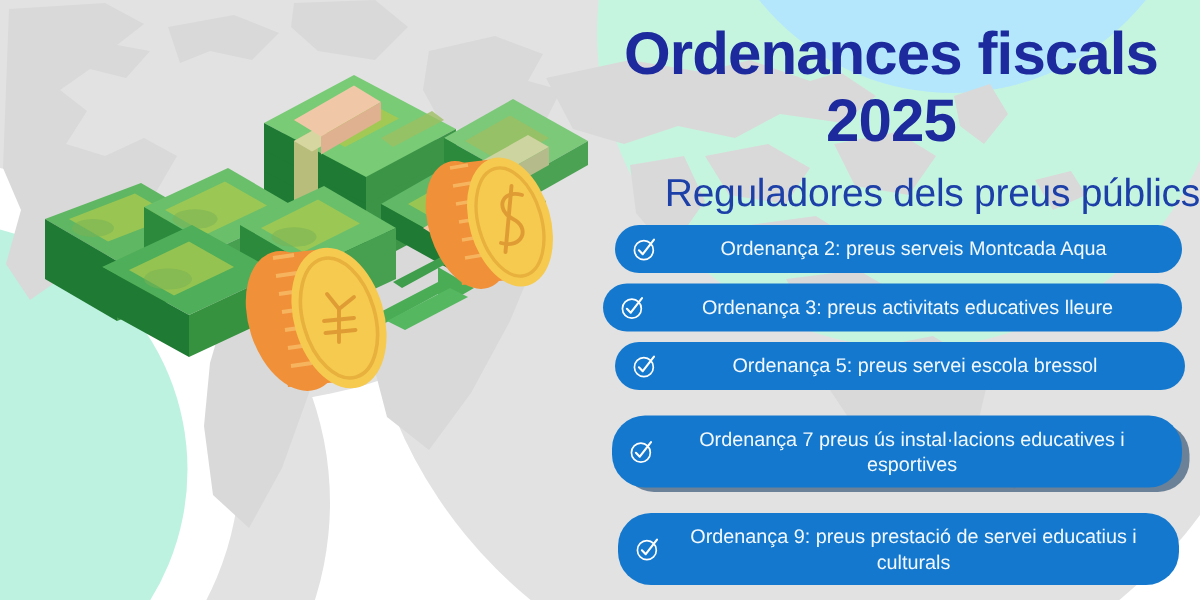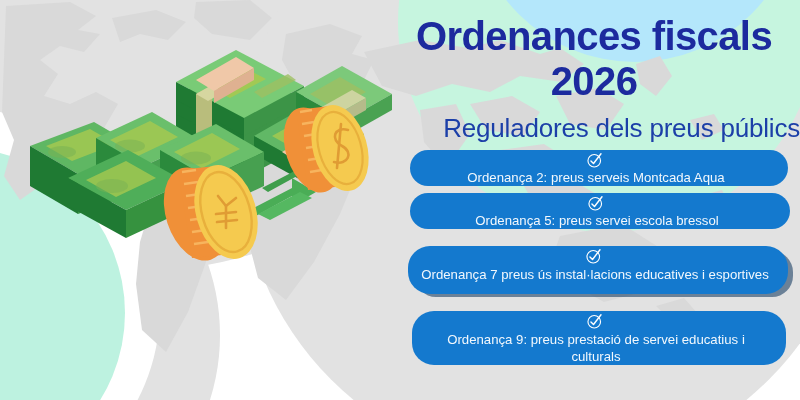--- a/index.html
+++ b/index.html
@@ -147,21 +147,20 @@
     position: relative;
     display: flex;
     align-items: center;
     background: #1479ce;
     color: #ffffff;
     border-radius: 22px;
     box-sizing: border-box;
     margin-bottom: 7px;
     padding: 0 12px 0 10px;
     min-height: 32px;
-    flex-direction: column;
   }
 
   .pill-shadow {
     box-shadow: 6px 4px 0 -1px rgba(10, 50, 90, 0.55);
   }
 
   .pill .check-wrap {
     flex: 0 0 auto;
     width: 20px;
     height: 20px;
@@ -382,37 +381,46 @@
         <path d="M348 130 C334 126, 330 140, 342 146 C354 152, 348 166, 334 162"></path>
         <line x1="341" y1="124" x2="337" y2="168"></line>
       </g>
     </g>
   </svg>
 
   <div class="content">
 
     <div class="title">
       <div>Ordenances fiscals</div>
-      <div>2026</div>
+      <div>2025</div>
     </div>
 
     <div class="subtitle">Reguladores dels preus públics</div>
 
     <div class="pill-list">
 
       <div class="pill w1">
         <span class="check-wrap">
           <svg width="18" height="18" viewBox="0 0 24 24" aria-hidden="true">
             <circle cx="11" cy="13" r="8.4" fill="none" stroke="#ffffff" stroke-width="1.5"></circle>
             <path d="M6.6 13.2 L10 16.6 L20 3.6" fill="none" stroke="#ffffff" stroke-width="1.9" stroke-linecap="round" stroke-linejoin="round"></path>
           </svg>
         </span>
         <span class="label">Ordenança 2: preus serveis Montcada Aqua</span>
       </div>
 
+      <div class="pill w2">
+        <span class="check-wrap">
+          <svg width="18" height="18" viewBox="0 0 24 24" aria-hidden="true">
+            <circle cx="11" cy="13" r="8.4" fill="none" stroke="#ffffff" stroke-width="1.5"></circle>
+            <path d="M6.6 13.2 L10 16.6 L20 3.6" fill="none" stroke="#ffffff" stroke-width="1.9" stroke-linecap="round" stroke-linejoin="round"></path>
+          </svg>
+        </span>
+        <span class="label">Ordenança 3: preus activitats educatives lleure</span>
+      </div>
 
       <div class="pill w3">
         <span class="check-wrap">
           <svg width="18" height="18" viewBox="0 0 24 24" aria-hidden="true">
             <circle cx="11" cy="13" r="8.4" fill="none" stroke="#ffffff" stroke-width="1.5"></circle>
             <path d="M6.6 13.2 L10 16.6 L20 3.6" fill="none" stroke="#ffffff" stroke-width="1.9" stroke-linecap="round" stroke-linejoin="round"></path>
           </svg>
         </span>
         <span class="label">Ordenança 5: preus servei escola bressol</span>
       </div>

